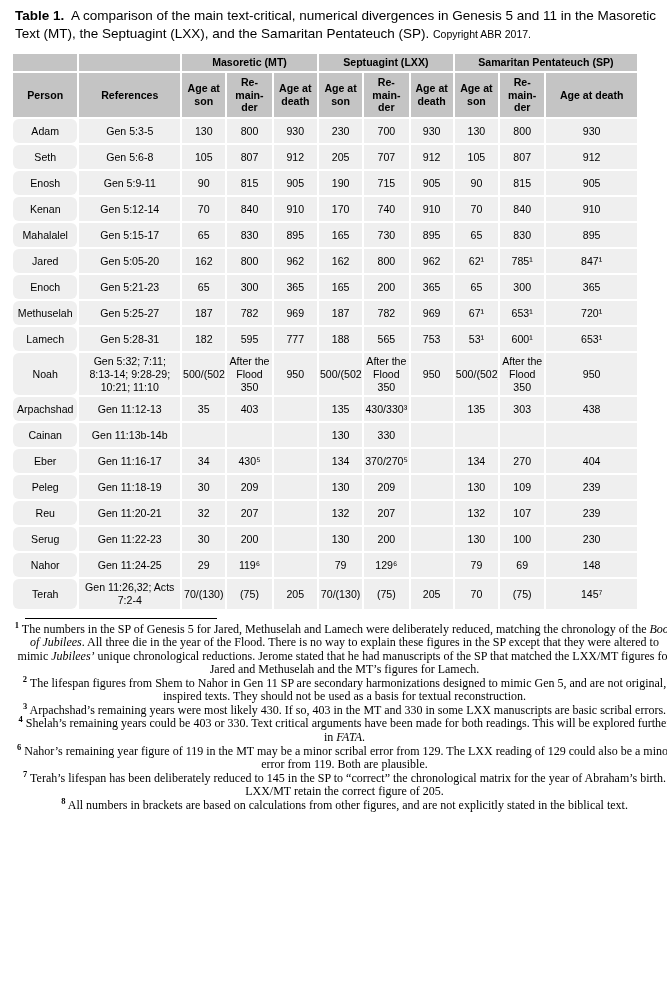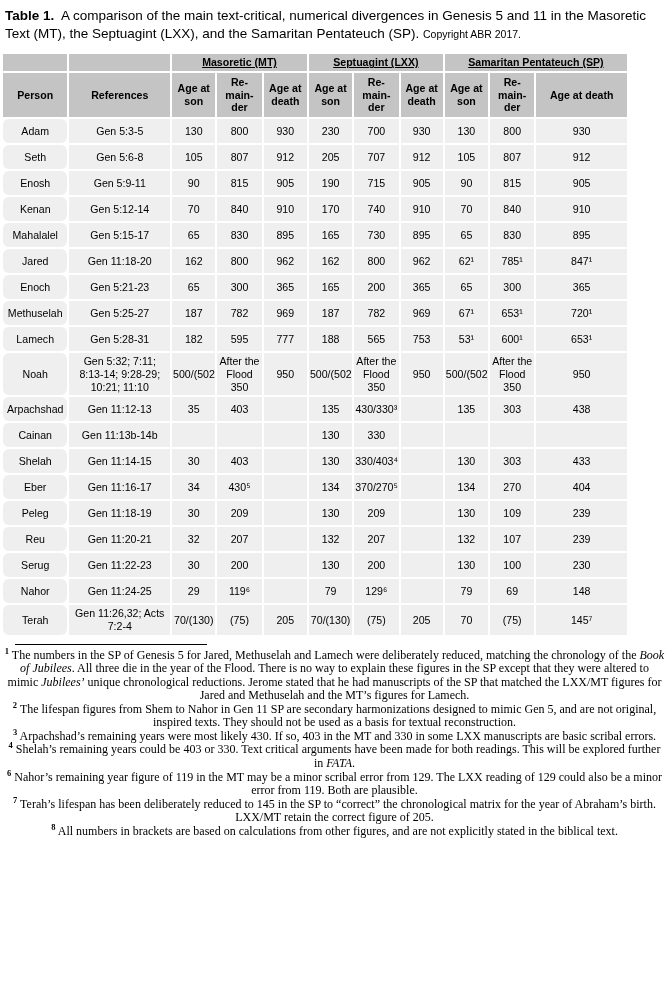--- a/index.html
+++ b/index.html
@@ -1,40 +1,40 @@
 <!DOCTYPE html>
 <html style="--header-bg: #c4c4c4; --row-bg: #efefef;"><head>
 <meta charset="utf-8">
 <style>
   * { box-sizing: border-box; }
   html, body { margin: 0; padding: 0; background: #fff; }
   .page {
     width: 667px; height: 989px; overflow: hidden; background: #fff;
     font-family: "Liberation Sans", "DejaVu Sans", sans-serif; color: #000;
-    padding: 5px 5px 0 5px;
+    padding: 5px 5px 0 15px;
   }
   .title { margin: 2px 0 9px 0; font-size: 13.5px; line-height: 1.35; }
   .title b { font-weight: bold; }
   .copyright { font-size: 10.5px; }
 
   table.cmp {
     border-collapse: separate; border-spacing: 2px; table-layout: fixed;
     width: 628px; margin-left: -4px;
   }
   table.cmp th, table.cmp td {
     background: var(--row-bg, #efefef);
     font-size: 10.6px; line-height: 1.2;
     padding: 2px 1px; vertical-align: middle; text-align: center;
     overflow: hidden;
   }
   table.cmp thead th {
     background: var(--header-bg, #c4c4c4);
     font-weight: bold; white-space: pre-line; padding: 2px 1px;
   }
-  table.cmp thead tr.grp th { height: 14px; text-decoration: underline; }
+  table.cmp thead tr.grp th { height: 14px; }
   table.cmp thead tr.colh th { height: 44px; }
   th.left, td.left { text-align: left; padding-left: 7px; padding-right: 3px; }
   td.num { white-space: pre; }
   td.left.person { white-space: nowrap; border-radius: 6px; }
   tbody td { height: 24px; }
 
   .fn-rule { border: 0; border-top: 1.5px solid #000; width: 192px; margin: 7px 0 4px 10px; }
   .footnotes {
     font-family: "Liberation Serif", "DejaVu Serif", serif;
     font-size: 12px; line-height: 1.13; margin: 0 0 0 -1px; width: 661px;
@@ -160,21 +160,21 @@
           <td class="num">895</td>
           <td class="num">165</td>
           <td class="num">730</td>
           <td class="num">895</td>
           <td class="num">65</td>
           <td class="num">830</td>
           <td class="num">895</td>
         </tr>
         <tr>
           <td class="left person">Jared</td>
-          <td class="left">Gen 11:18-20</td>
+          <td class="left">Gen 5:05-20</td>
           <td class="num">162</td>
           <td class="num">800</td>
           <td class="num">962</td>
           <td class="num">162</td>
           <td class="num">800</td>
           <td class="num">962</td>
           <td class="num">62¹</td>
           <td class="num">785¹</td>
           <td class="num">847¹</td>
         </tr>
@@ -256,33 +256,20 @@
           <td class="num"></td>
           <td class="num"></td>
           <td class="num">130</td>
           <td class="num">330</td>
           <td class="num"></td>
           <td class="num"></td>
           <td class="num"></td>
           <td class="num"></td>
         </tr>
         <tr>
-          <td class="left person">Shelah</td>
-          <td class="left">Gen 11:14-15</td>
-          <td class="num">30</td>
-          <td class="num">403</td>
-          <td class="num"></td>
-          <td class="num">130</td>
-          <td class="num">330/403⁴</td>
-          <td class="num"></td>
-          <td class="num">130</td>
-          <td class="num">303</td>
-          <td class="num">433</td>
-        </tr>
-        <tr>
           <td class="left person">Eber</td>
           <td class="left">Gen 11:16-17</td>
           <td class="num">34</td>
           <td class="num">430⁵</td>
           <td class="num"></td>
           <td class="num">134</td>
           <td class="num">370/270⁵</td>
           <td class="num"></td>
           <td class="num">134</td>
           <td class="num">270</td>

